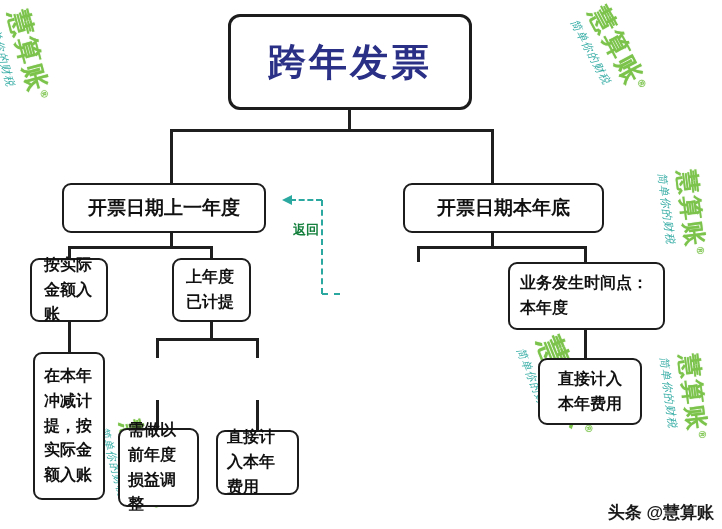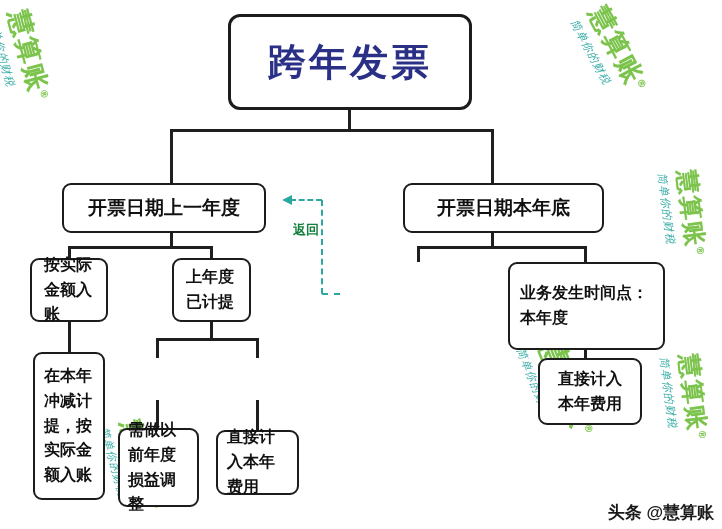--- a/index.html
+++ b/index.html
@@ -114,19 +114,19 @@
 
   <div class="node leftal small" style="left:30px;top:258px;width:78px;height:64px;padding:0 12px;">按实际金额入账</div>
   <div class="node leftal small" style="left:172px;top:258px;width:79px;height:64px;padding:0 12px;">上年度已计提</div>
 
   <div class="node leftal small" style="left:33px;top:352px;width:72px;height:148px;padding:8px 9px;">在本年冲减计提，按实际金额入账</div>
 
 
   <div class="node leftal small" style="left:118px;top:428px;width:81px;height:79px;padding:0 8px;">需做以前年度损益调整</div>
   <div class="node leftal small" style="left:216px;top:430px;width:83px;height:65px;padding:0 9px;">直接计入本年费用</div>
 
-  <div class="node leftal small" style="left:508px;top:262px;width:157px;height:88px;padding:0 10px;">业务发生时间点：本年度</div>
+  <div class="node leftal small" style="left:508px;top:262px;width:157px;height:68px;padding:0 10px;">业务发生时间点：本年度</div>
 
   <div class="node leftal small" style="left:538px;top:358px;width:104px;height:67px;padding:0 18px;">直接计入本年费用</div>
 
   <div id="footer-credit">头条 @慧算账</div>
 
 </div>
 
 </body></html>

